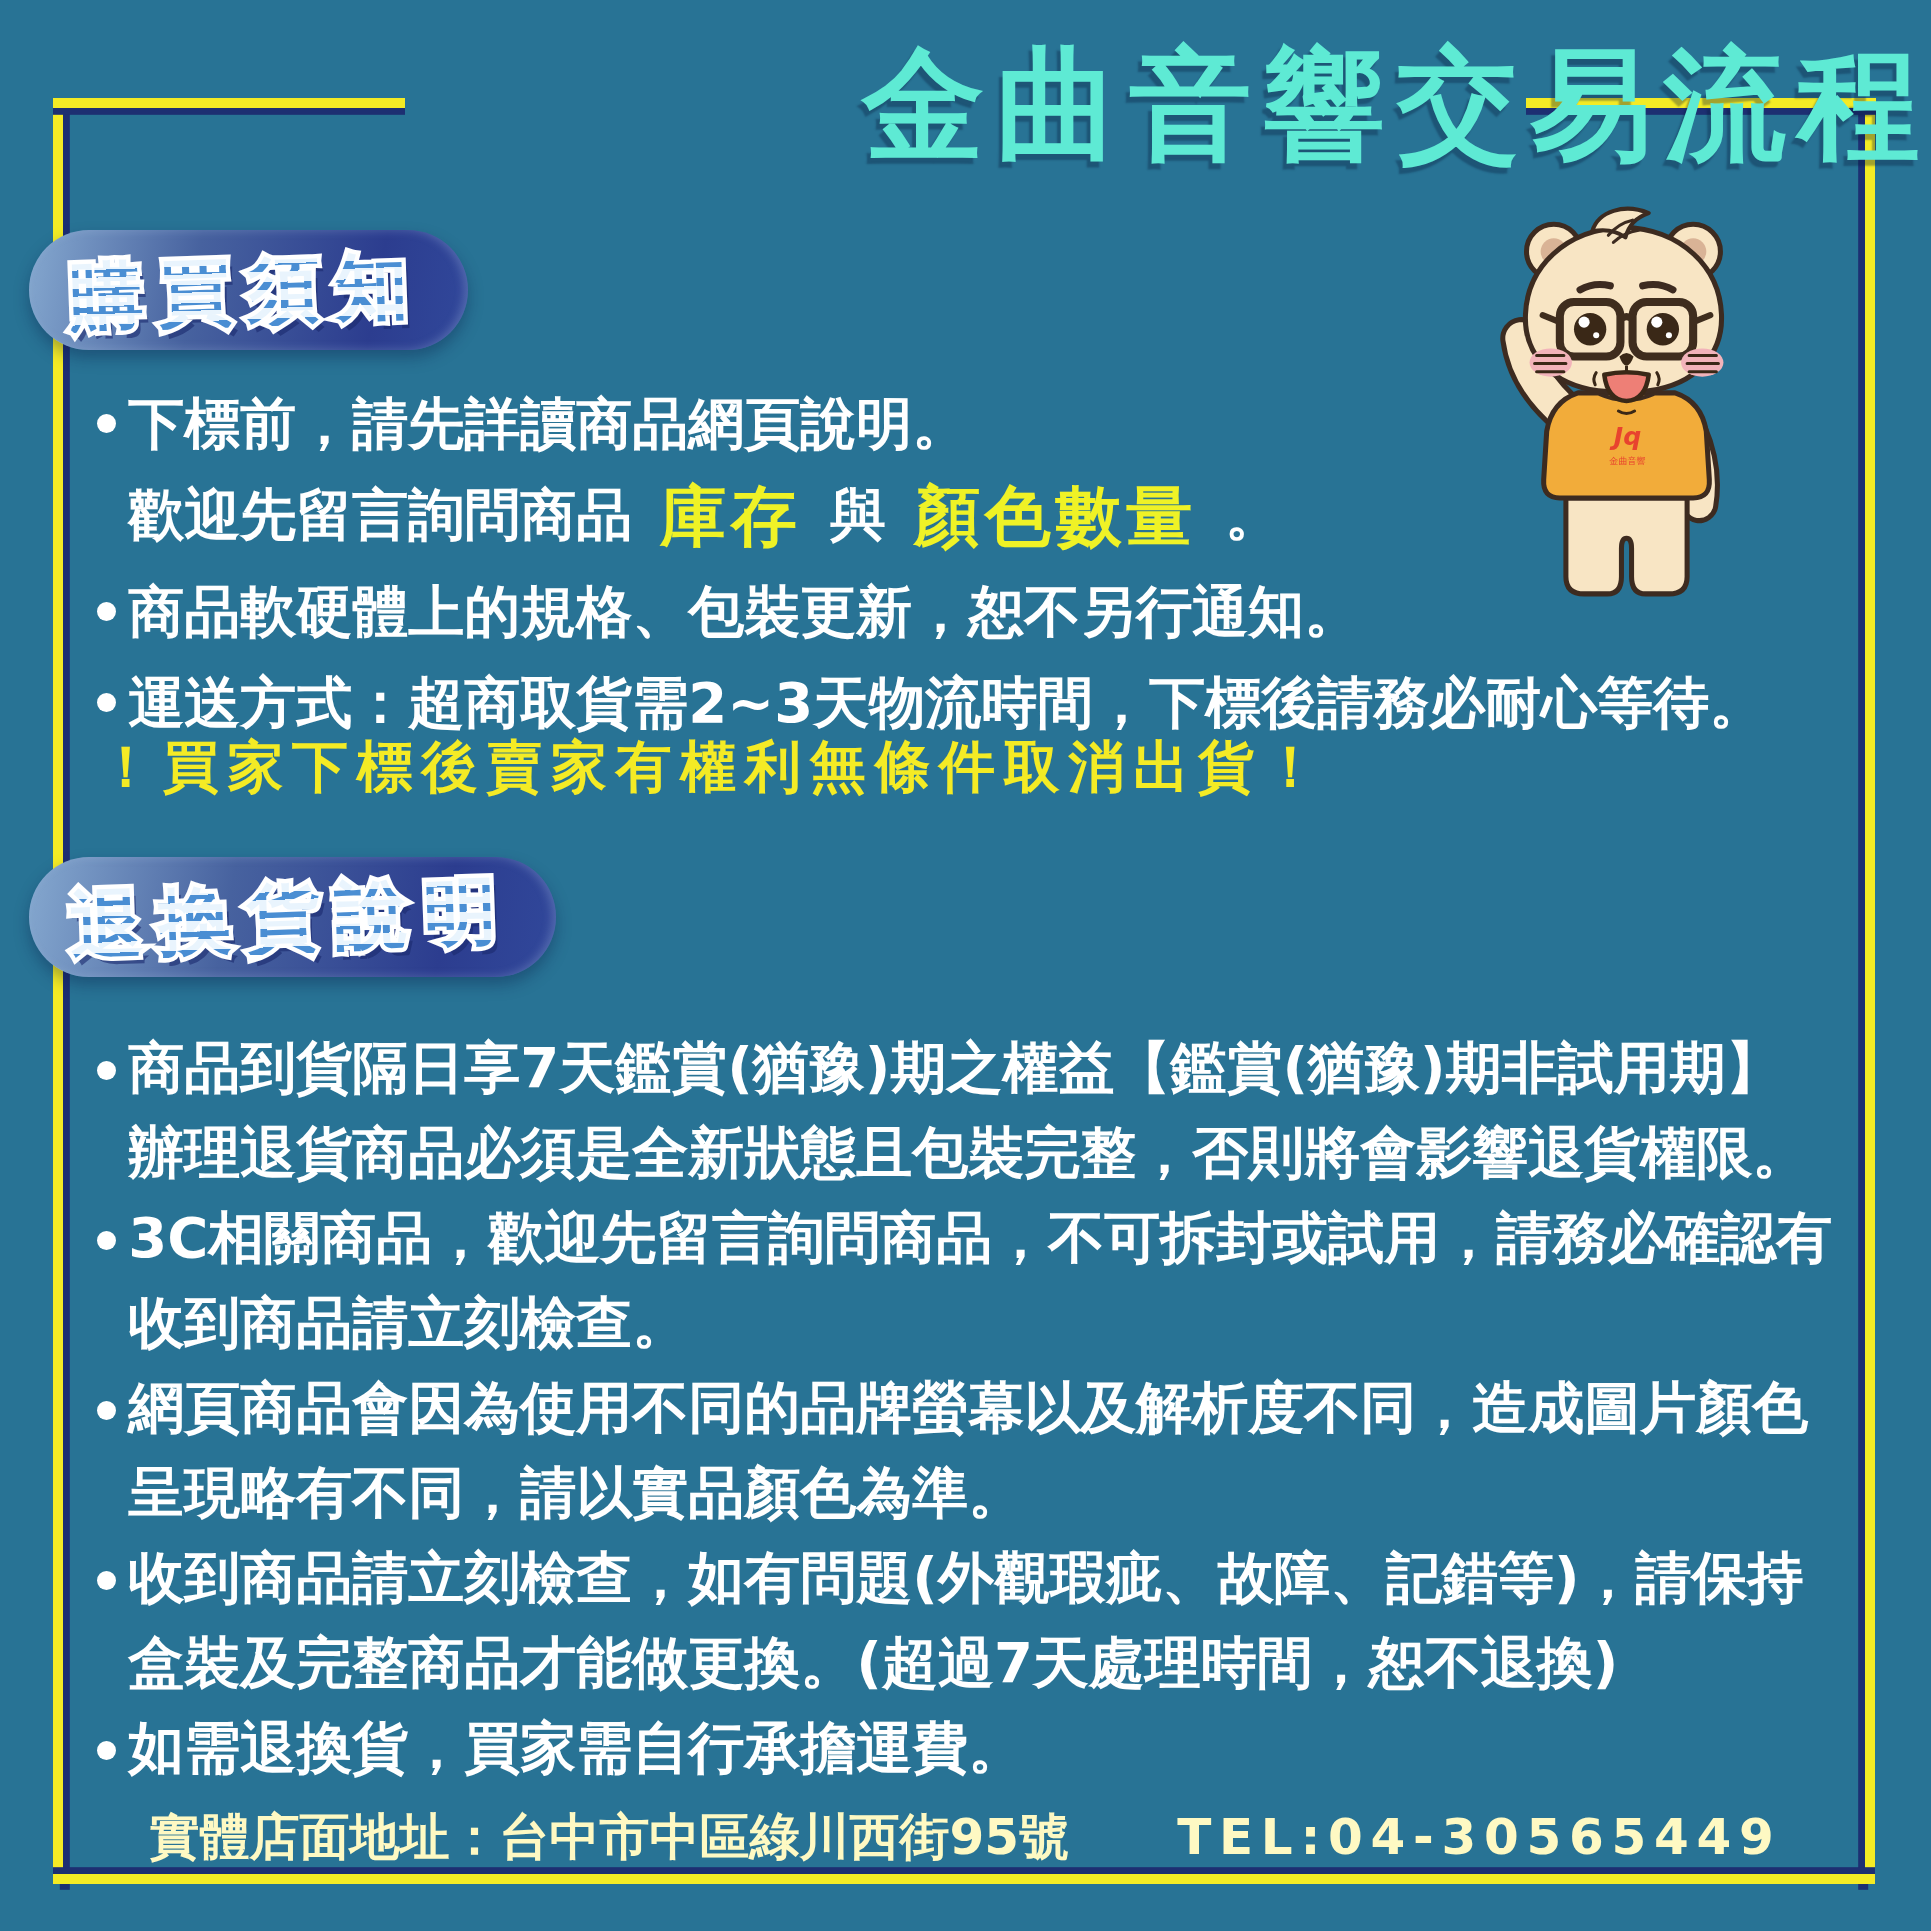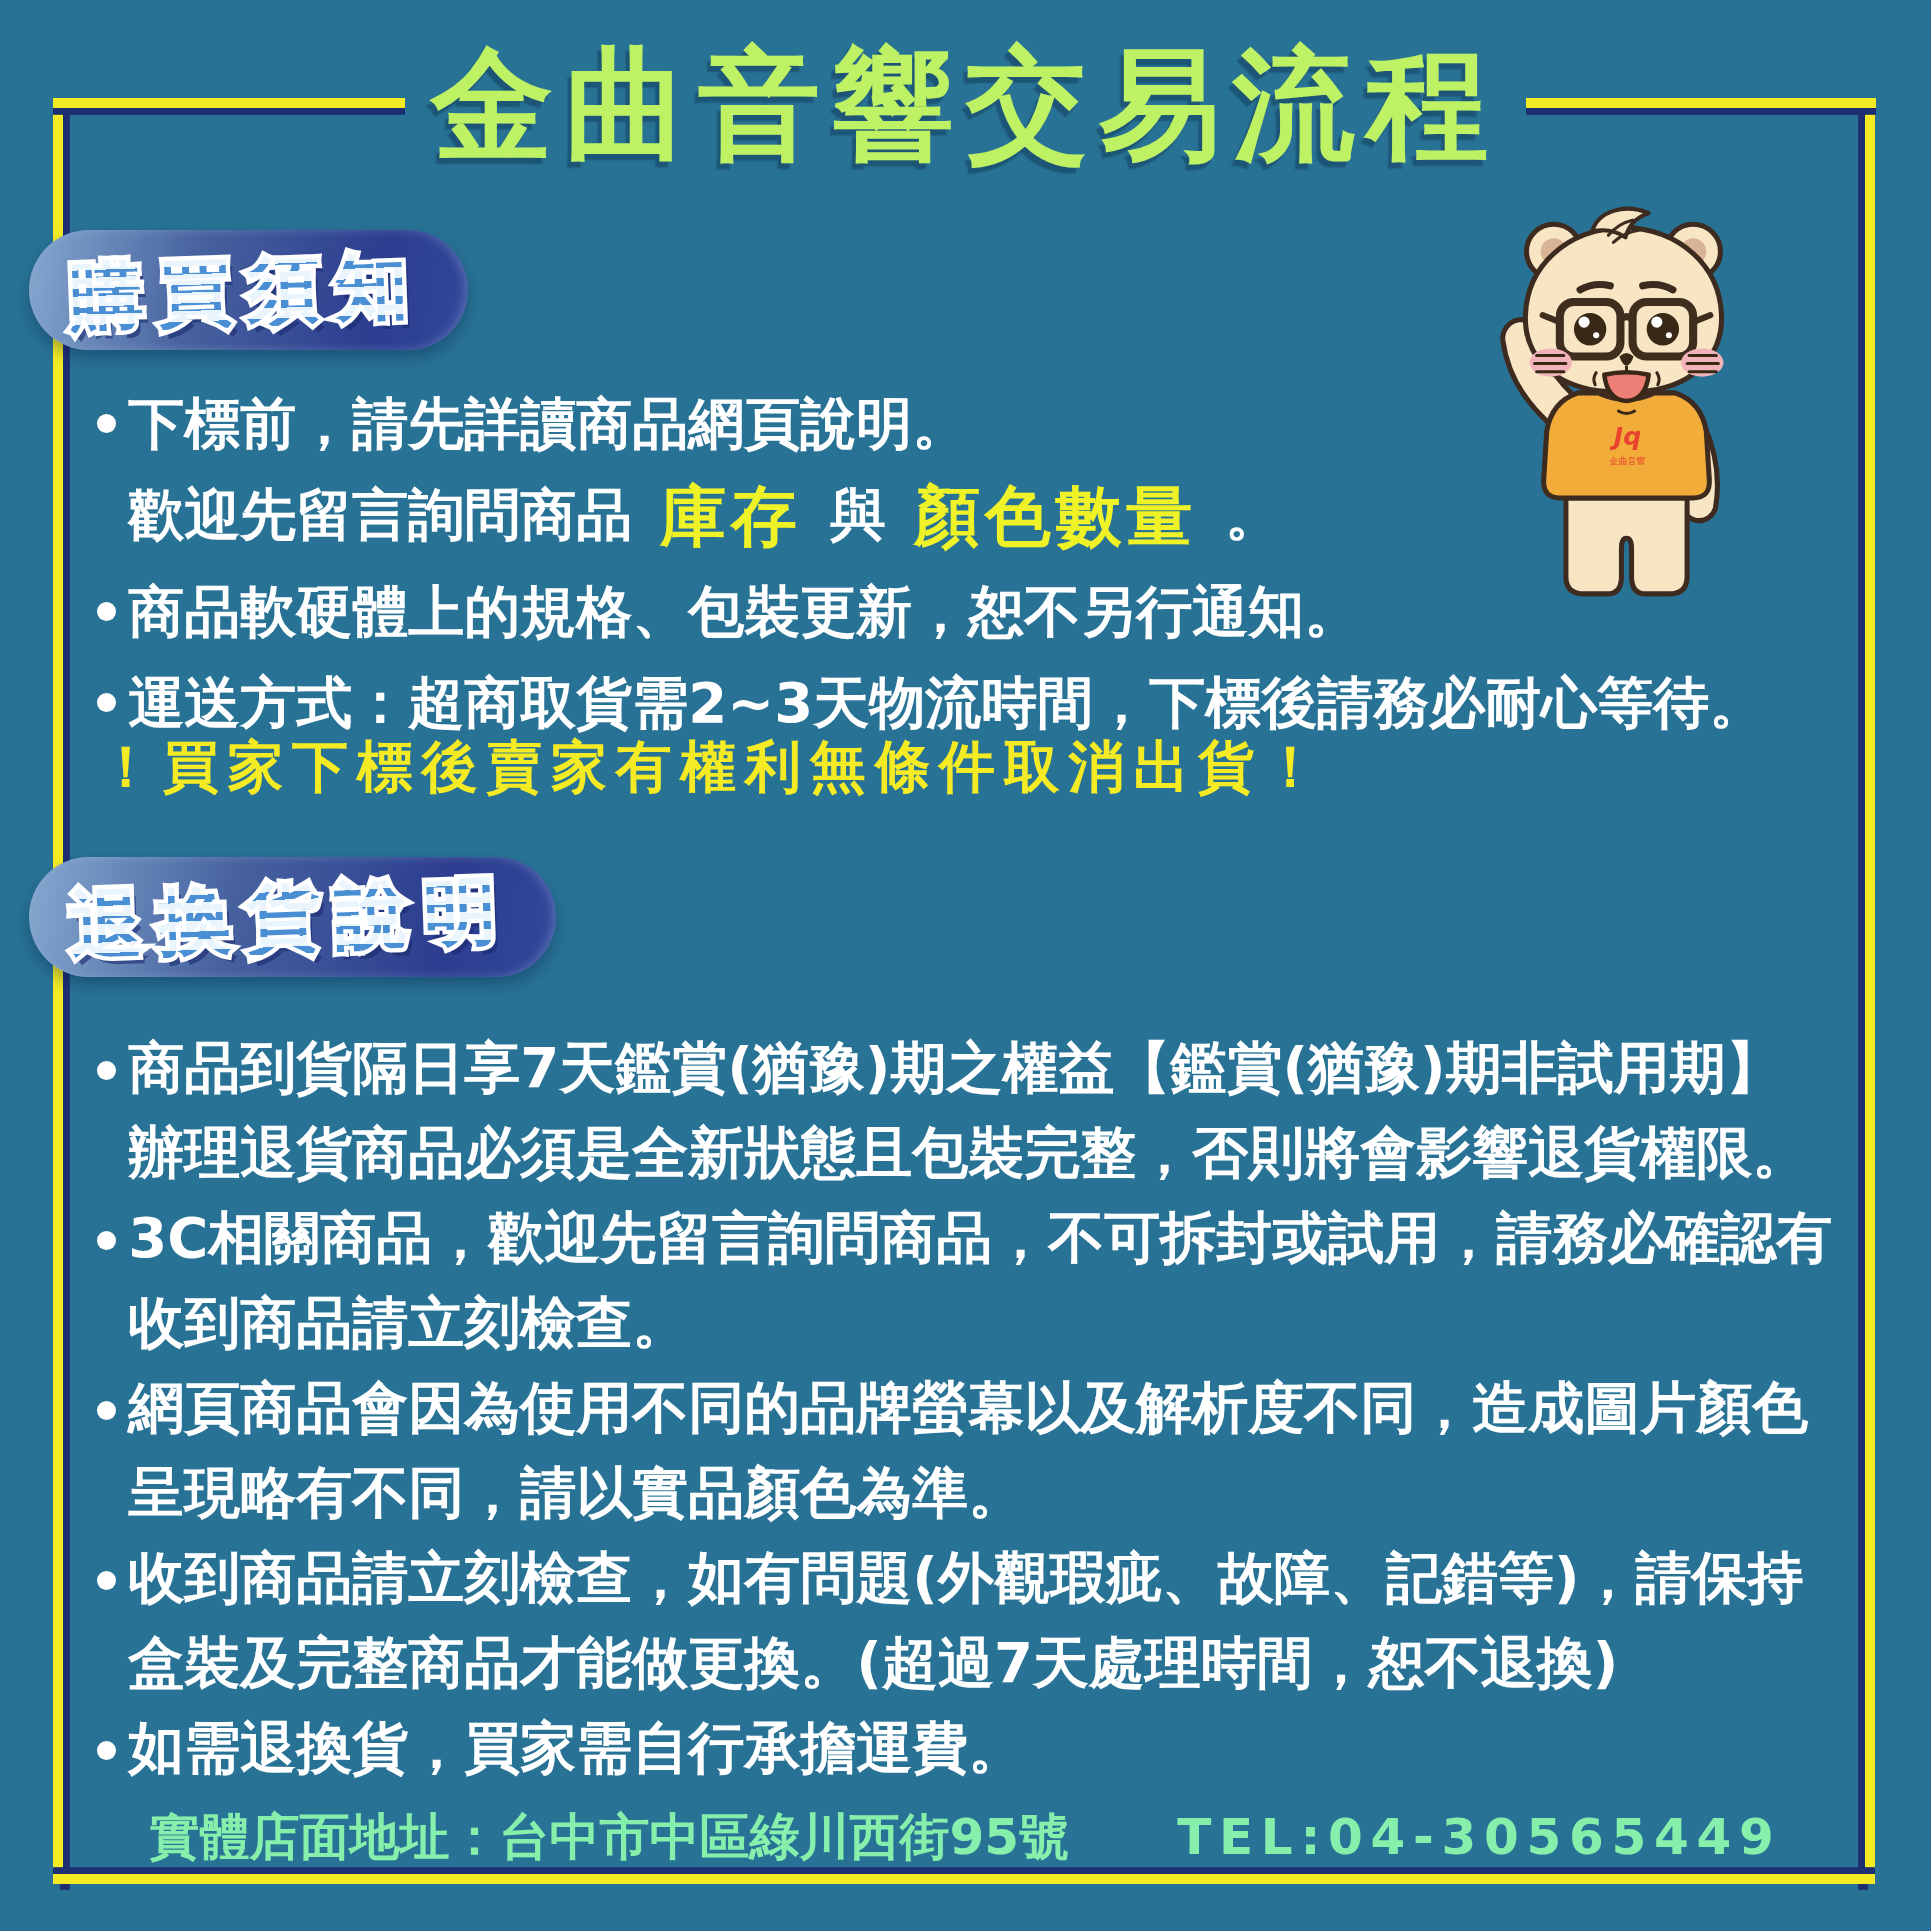--- a/index.html
+++ b/index.html
@@ -19,23 +19,23 @@
   .bar.h{ height:9.7px; }
   .frame-left{ left:53px; box-shadow:6.8px 5.8px 0 #1D2F72; }
   .frame-right{ left:1865px; box-shadow:-6.8px 5.8px 0 #1D2F72; }
   .frame-bottom{ left:53px; top:1874px; width:1822px; box-shadow:0 -6.8px 0 #1D2F72; }
   .title-line-left{ left:53px; top:98px; width:352px; box-shadow:0 6.8px 0 #1D2F72; }
   .title-line-right{ left:1526px; top:98px; width:350px; box-shadow:0 6.8px 0 #1D2F72; }
 
   
   .title{
     position:absolute; top:25px; left:0; right:0;
-    text-align:center; z-index:2;
+    text-align:right; z-index:2;
     font-size:122px; font-weight:bold; letter-spacing:11.6px;
-    color:#bef264; text-shadow:-3.9px 5.8px 1.9px rgba(10,28,60,.35);
+    color:#5eead4; text-shadow:-3.9px 5.8px 1.9px rgba(10,28,60,.35);
     white-space:nowrap;
   }
 
   
   .badge{
     position:absolute; z-index:3;
     height:120px; padding:0 44px 0 41px;
     display:inline-flex; align-items:center;
     border-radius:64px;
     background:linear-gradient(100deg,#85A8CF 0%,#47629F 38%,#2C3D8F 78%,#31489B 100%);
@@ -85,21 +85,21 @@
   .warning{
     position:absolute; left:98px; top:730px; z-index:2;
     font-size:56px; font-weight:bold; letter-spacing:8.7px;
     color:#F4EB25; white-space:nowrap;
   }
 
   
   .footer{
     position:absolute; left:68px; right:68px; top:1804px; z-index:2;
     display:flex; justify-content:center; align-items:baseline; gap:108px;
-    font-size:50px; font-weight:bold; color:#86efac; white-space:nowrap;
+    font-size:50px; font-weight:bold; color:#fef9c3; white-space:nowrap;
   }
   .footer .tel{ letter-spacing:7.7px; }
 
   
   .mascot{ position:absolute; left:1495px; top:205px; width:263px; height:404px; z-index:2; }
 </style>
 </head>
 <body>
 
 <div class="stage">

